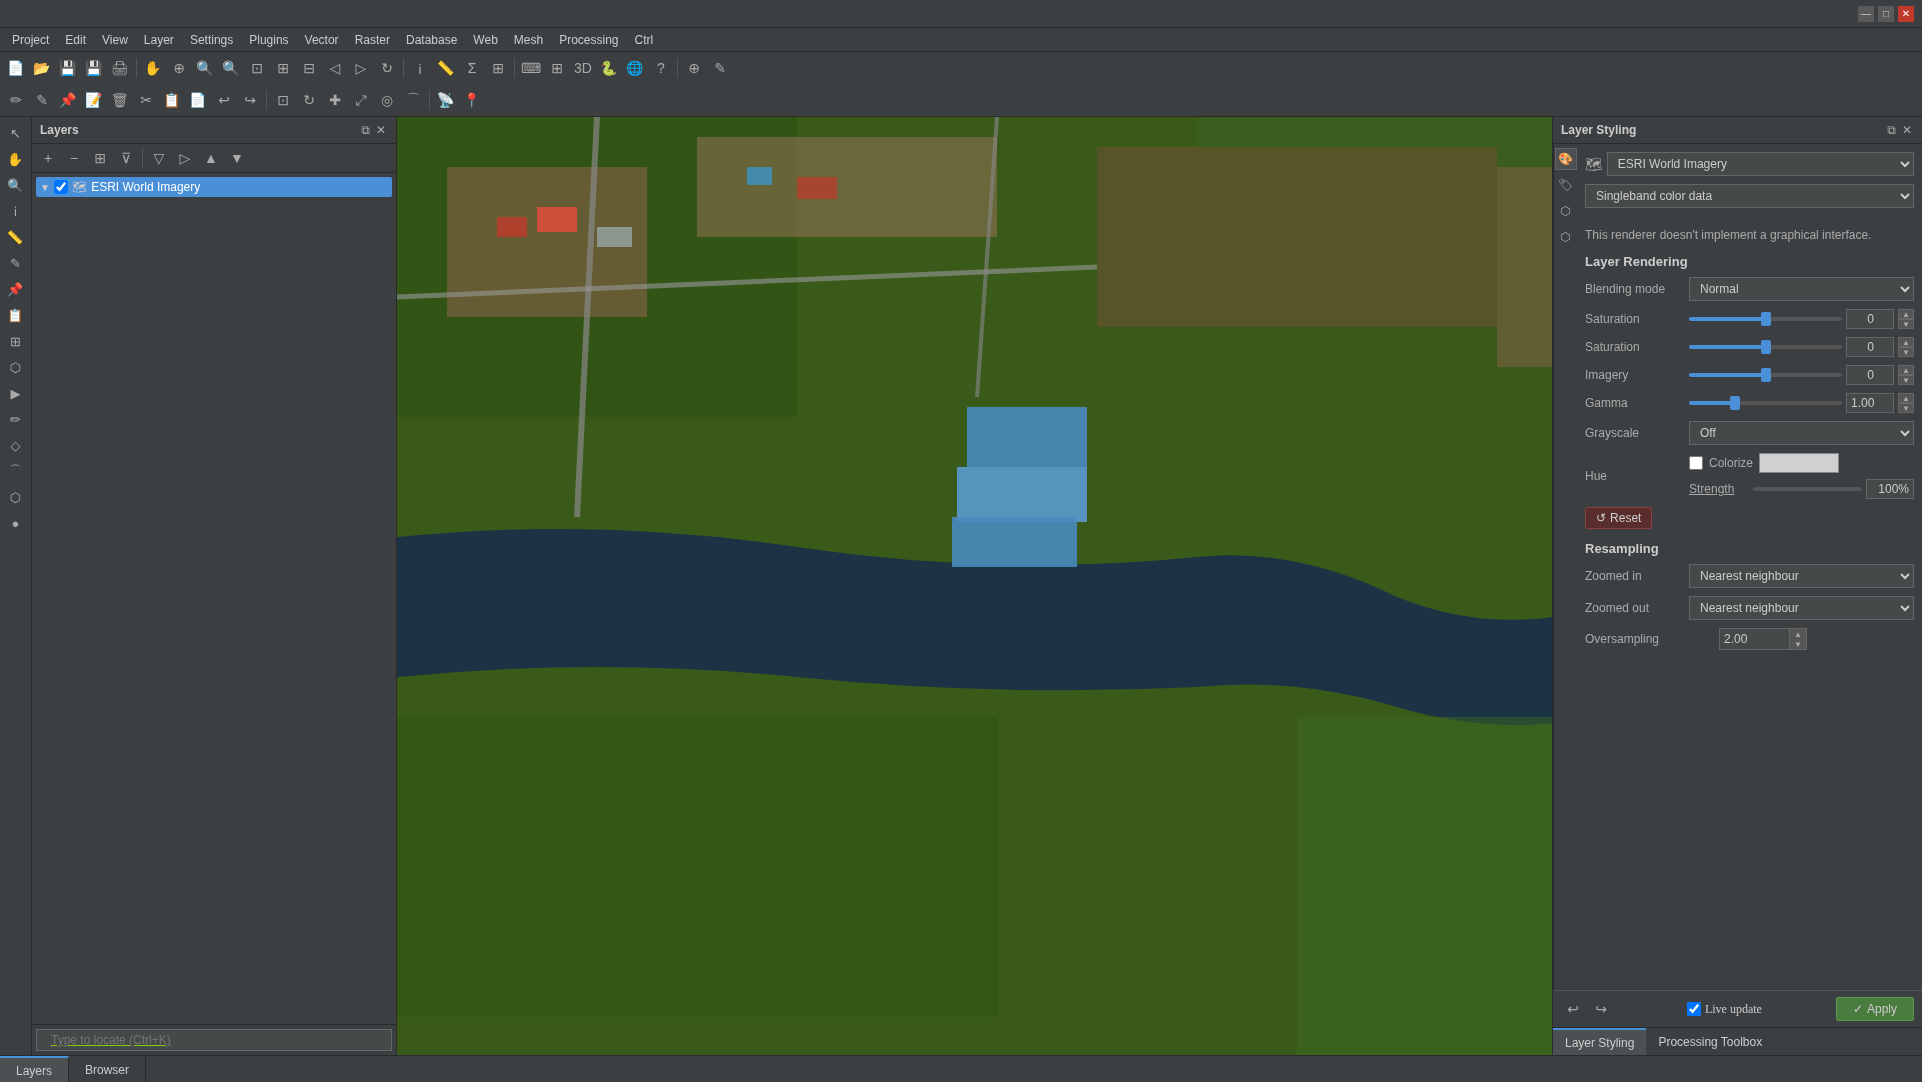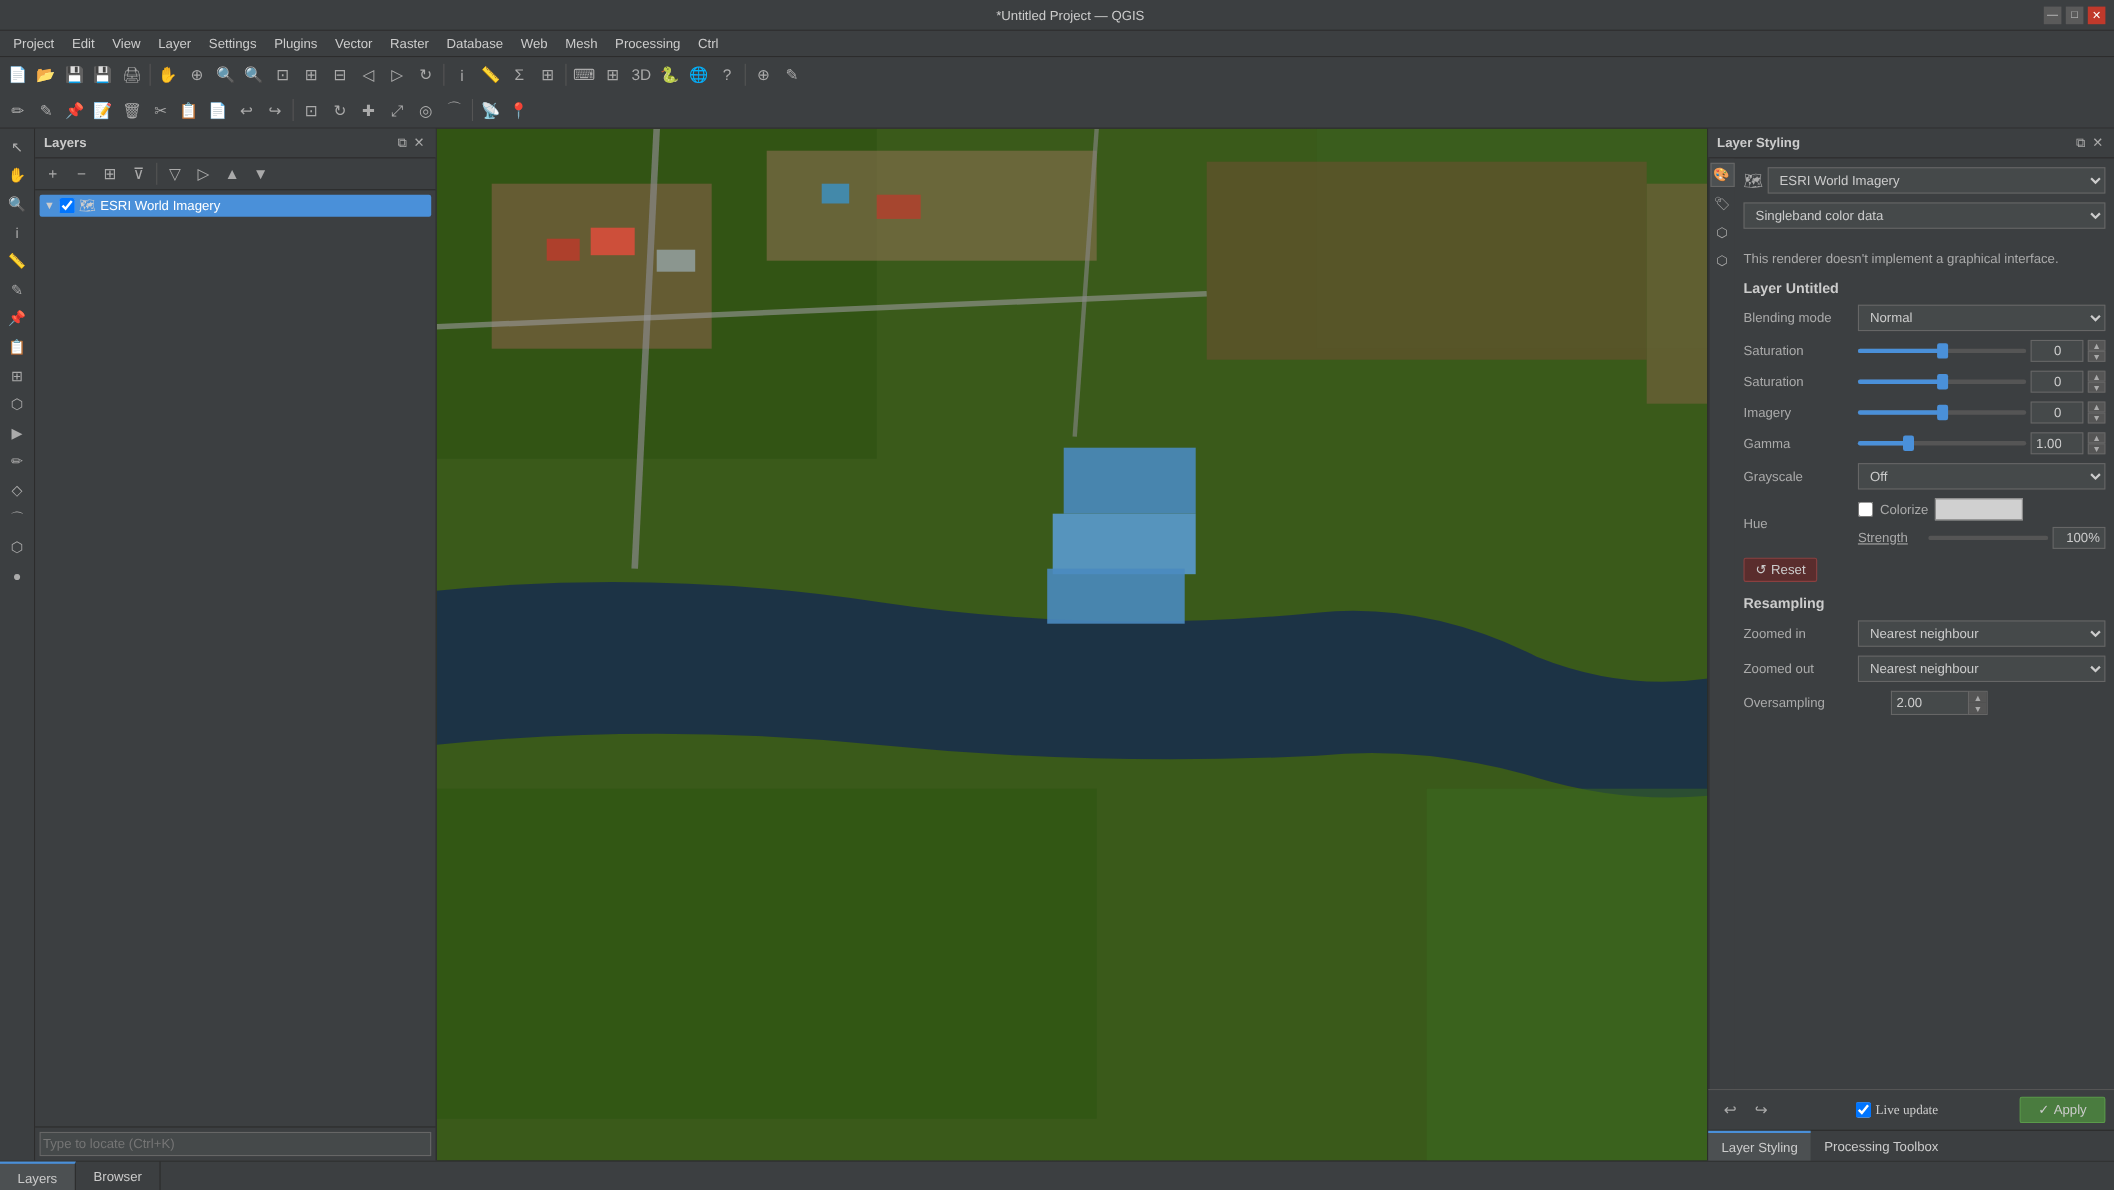--- a/index.html
+++ b/index.html
@@ -106,21 +106,21 @@
     .bottom-tab { padding: 4px 16px; font-size: 12px; color: #cccccc; cursor: pointer; border-right: 1px solid #2b2b2b; height: 100%; display: flex; align-items: center; }
     .bottom-tab.active { background: #4c5052; border-top: 2px solid #4a90d9; }
 
     
     #right-bottom-tabs { height: 28px; background: #3c3f41; display: flex; align-items: center; border-top: 1px solid #2b2b2b; }
     .right-bottom-tab { padding: 4px 12px; font-size: 12px; color: #cccccc; cursor: pointer; height: 100%; display: flex; align-items: center; }
     .right-bottom-tab.active { background: #4c5052; border-top: 2px solid #4a90d9; }
 
     
     #locate-bar { padding: 4px 4px; border-top: 1px solid #2b2b2b; }
-    #locate-input { width: 100%; background: #45494a; border: 1px solid #666; color: #22c55e; padding: 3px 2px; font-size: 12px; }
+    #locate-input { width: 100%; background: #45494a; border: 1px solid #666; color: #84cc16; padding: 3px 14px; font-size: 12px; text-decoration: underline; }
 
     
     .input-spin { display: flex; align-items: stretch; }
     .input-spin input { flex: 1; background: #45494a; border: 1px solid #666; border-right: none; color: #cccccc; padding: 2px 4px; font-size: 12px; margin-left: 30px; }
     .input-spin .spins { display: flex; flex-direction: column; border: 1px solid #666; }
     .input-spin .spin-up, .input-spin .spin-dn { width: 16px; height: 10px; background: #555; color: #aaa; font-size: 8px; cursor: pointer; display: flex; align-items: center; justify-content: center; border: none; }
 
     
     #right-side-icons { width: 24px; background: #3c3f41; border-left: 1px solid #2b2b2b; display: flex; flex-direction: column; align-items: center; padding: 4px 0; gap: 4px; }
     .side-icon { width: 22px; height: 22px; background: transparent; border: 1px solid transparent; cursor: pointer; display: flex; align-items: center; justify-content: center; color: #aaa; font-size: 12px; }
@@ -147,21 +147,20 @@
         linear-gradient(160deg, #4a6b2a 0%, #2d4f0f 20%, #3a6515 30%, #1a3d08 40%, #2d5012 50%, #3a6020 60%, #1a2d08 70%, #2d4a10 80%, #1a3505 100%);
     }
 
     .hue-blank { width: 80px; height: 20px; background: #d0d0d0; border: 1px solid #888; }
   </style>
 </head>
 <body>
 
 <div id="title-bar">
   <div style="width:80px;"></div>
-  <div class="title">*Untitled Project — QGIS</div>
   <div class="win-controls">
     <button class="win-btn">—</button>
     <button class="win-btn">□</button>
     <button class="win-btn" style="background:#c0392b;color:#fff;">✕</button>
   </div>
 </div>
 
 <div id="menu-bar">
   <span class="menu-item">Project</span>
   <span class="menu-item">Edit</span>
@@ -364,21 +363,21 @@
 
         
         <select class="renderer-dropdown">
           <option>Singleband color data</option>
         </select>
 
         
         <div class="renderer-info">This renderer doesn't implement a graphical interface.</div>
 
         
-        <div class="section-header">Layer Untitled</div>
+        <div class="section-header">Layer Rendering</div>
 
         
         <div class="form-row">
           <span class="form-label">Blending mode</span>
           <select class="blending-select">
             <option>Normal</option>
             <option>Lighten</option>
             <option>Screen</option>
             <option>Dodge</option>
             <option>Multiply</option>

